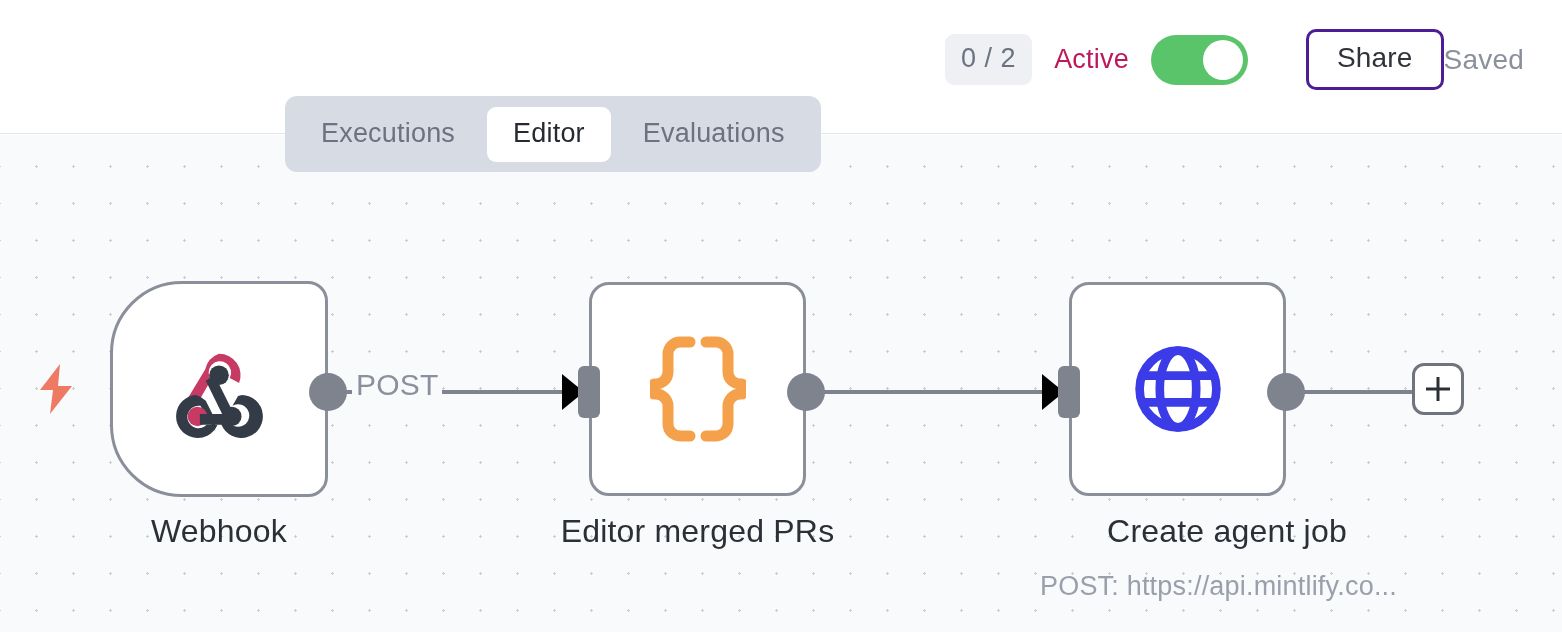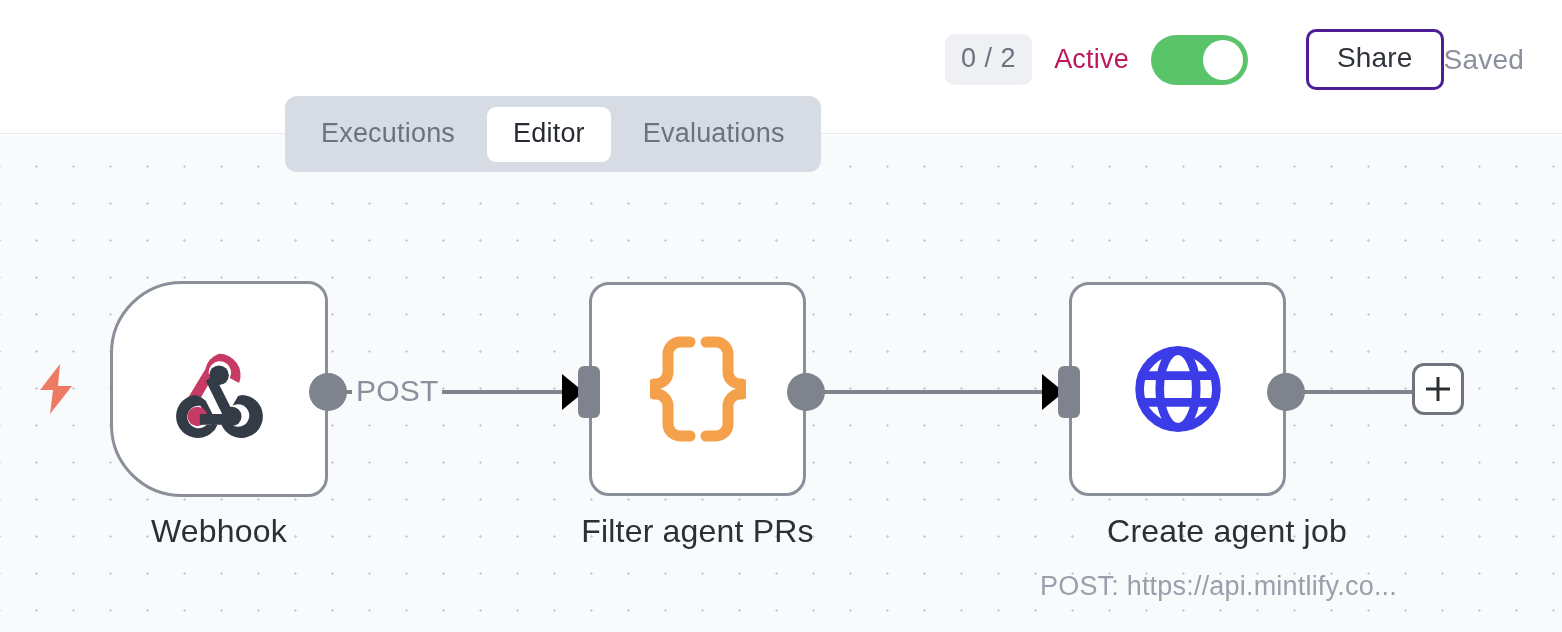--- a/index.html
+++ b/index.html
@@ -294,34 +294,34 @@
           <path d="M73.5 56 a22 22 0 1 1 -21 30.6 l-22 0 0 -11.2 27.5 0 A11.5 11.5 0 1 0 63.8 67 l5.6 -9.8 A22 22 0 0 1 73.5 56 Z" fill="#333b47"></path>
           <circle cx="63" cy="78" r="10" fill="#333b47"></circle>
           <path d="M45.5 36 L63.5 72 l-9.4 5.2 L36.5 41.5 Z" fill="#333b47"></path>
         </svg>
       </span>
       <div class="handle-out" style="right:-22px; top:89px;"></div>
     </div>
     <div class="node-label" style="left:110px; top:378px; width:218px;text-align:center;">Webhook</div>
 
     <div class="edge-line" style="left:345px; top:255px; width:232px;"></div>
-    <div class="edge-label" style="left:352px; top:241px;">POST</div>
+    <div class="edge-label" style="left:352px; top:235px;">POST</div>
     <div class="arrow" style="left:562px; top:239px;"></div>
 
     <div class="node node-filter">
       <span>
         <svg class="icon-svg" width="96" height="106" viewBox="0 0 96 106">
           <path d="M40 6 H30 a12 12 0 0 0 -12 12 v18 a12 12 0 0 1 -12 12 h-2 v10 h2 a12 12 0 0 1 12 12 v18 a12 12 0 0 0 12 12 h10" fill="none" stroke="#f5a04a" stroke-width="11" stroke-linecap="round" stroke-linejoin="round"></path>
           <path d="M56 6 H66 a12 12 0 0 1 12 12 v18 a12 12 0 0 0 12 12 h2 v10 h-2 a12 12 0 0 0 -12 12 v18 a12 12 0 0 1 -12 12 H56" fill="none" stroke="#f5a04a" stroke-width="11" stroke-linecap="round" stroke-linejoin="round"></path>
         </svg>
       </span>
       <div class="handle-in" style="left:-14px; top:81px;"></div>
       <div class="handle-out" style="right:-22px; top:88px;"></div>
     </div>
-    <div class="node-label" style="left:529px; top:378px; width:337px;">Filter agent PRs</div>
+    <div class="node-label" style="left:529px; top:378px; width:337px;">Editor merged PRs</div>
 
     <div class="edge-line" style="left:824px; top:255px; width:233px;"></div>
     <div class="arrow" style="left:1042px; top:239px;"></div>
 
     <div class="node node-http">
       <span>
         <svg class="icon-svg" width="96" height="96" viewBox="0 0 100 100">
           <circle cx="50" cy="50" r="40" fill="none" stroke="#3b3be8" stroke-width="9"></circle>
           <ellipse cx="50" cy="50" rx="19" ry="40" fill="none" stroke="#3b3be8" stroke-width="9"></ellipse>
           <line x1="11" y1="36" x2="89" y2="36" stroke="#3b3be8" stroke-width="9"></line>

